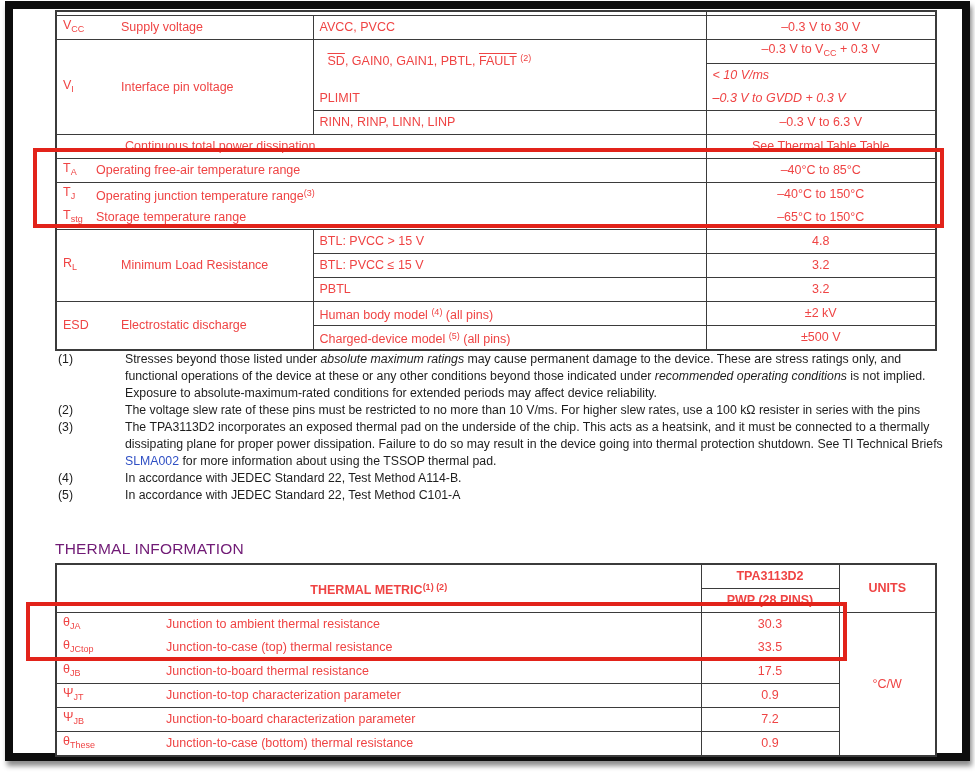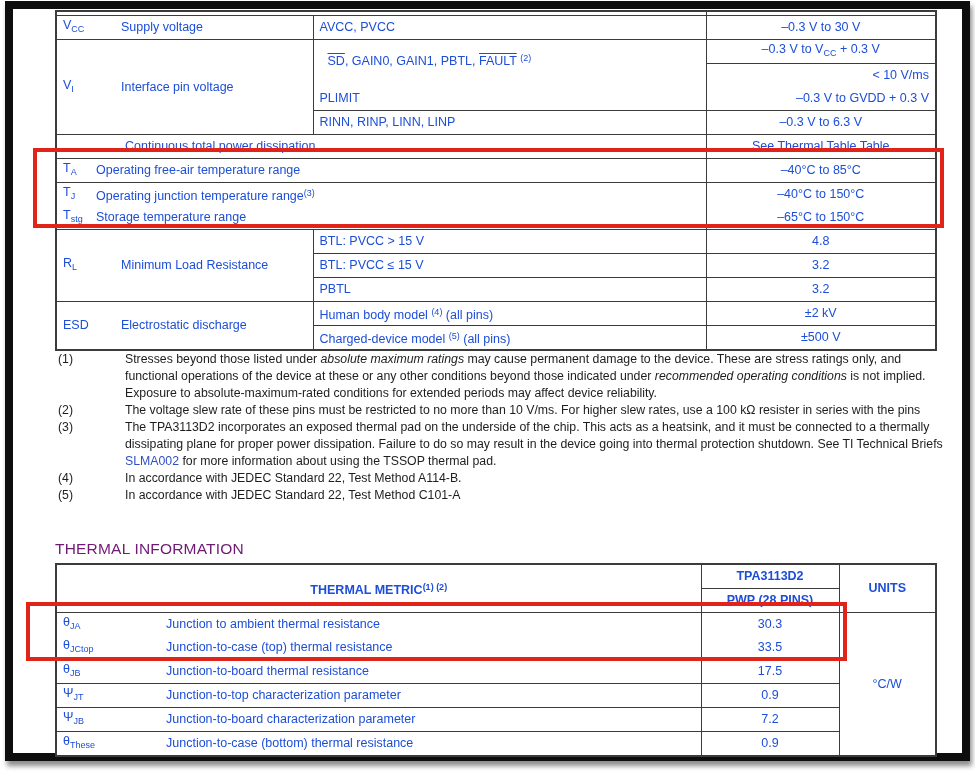--- a/index.html
+++ b/index.html
@@ -14,39 +14,39 @@
     border:8px solid #0d0d0d; box-sizing:border-box; background:#ffffff;
     box-shadow:2px 5px 5px rgba(0,0,0,0.45);
   }
   
   table.dt {
     position:absolute; border-collapse:collapse; table-layout:fixed;
     border:2px solid #3b3b3b; background:#ffffff;
   }
   .dt td {
     border:1px solid #3b3b3b; height:23px; padding:0 6px;
-    font-size:12.5px; line-height:15px; color:#1d4ed8;
+    font-size:12.5px; line-height:15px; color:#ef4444;
     overflow:hidden; white-space:nowrap;
   }
   .dt tr.sliver td { height:3px; padding:0; }
   .c1flex { display:flex; align-items:center; }
   .sym { flex:0 0 58px; }
   .sym.w33 { flex:0 0 33px; }
   .sym.w103 { flex:0 0 103px; }
   sub { font-size:9px; vertical-align:-3px; }
   sup { font-size:9px; vertical-align:4px; }
   .ol { text-decoration:overline; }
   .val { text-align:center; }
   .nbb { border-bottom:none !important; }
   .nbt { border-top:none !important; }
   td.splitcell { padding:0; position:relative; }
   .splitwrap { position:relative; width:100%; height:100%; }
   .sdline { position:absolute; top:11px; left:14px; white-space:nowrap; }
   .plimitline { position:absolute; bottom:4px; left:6px; white-space:nowrap; }
-  .twoline div { line-height:23px; text-align:right; }
+  .twoline div { line-height:23px; text-align:left;font-style:italic; }
   td.pdcell { padding-left:68px; }
   .hdr { font-weight:bold; text-align:center;margin-top:28px; }
   
   .notes { position:absolute; left:58px; top:351px; width:886px; }
   .note { display:flex; font-size:12.3px; line-height:17px; color:#1d1d1d; }
   .note .num { flex:0 0 30px; }
   .note .body { flex:1; white-space:normal;margin-left:37px; }
   .note i { font-style:italic; }
   a.dslink { color:#2f4fc4; text-decoration:none; }
   

